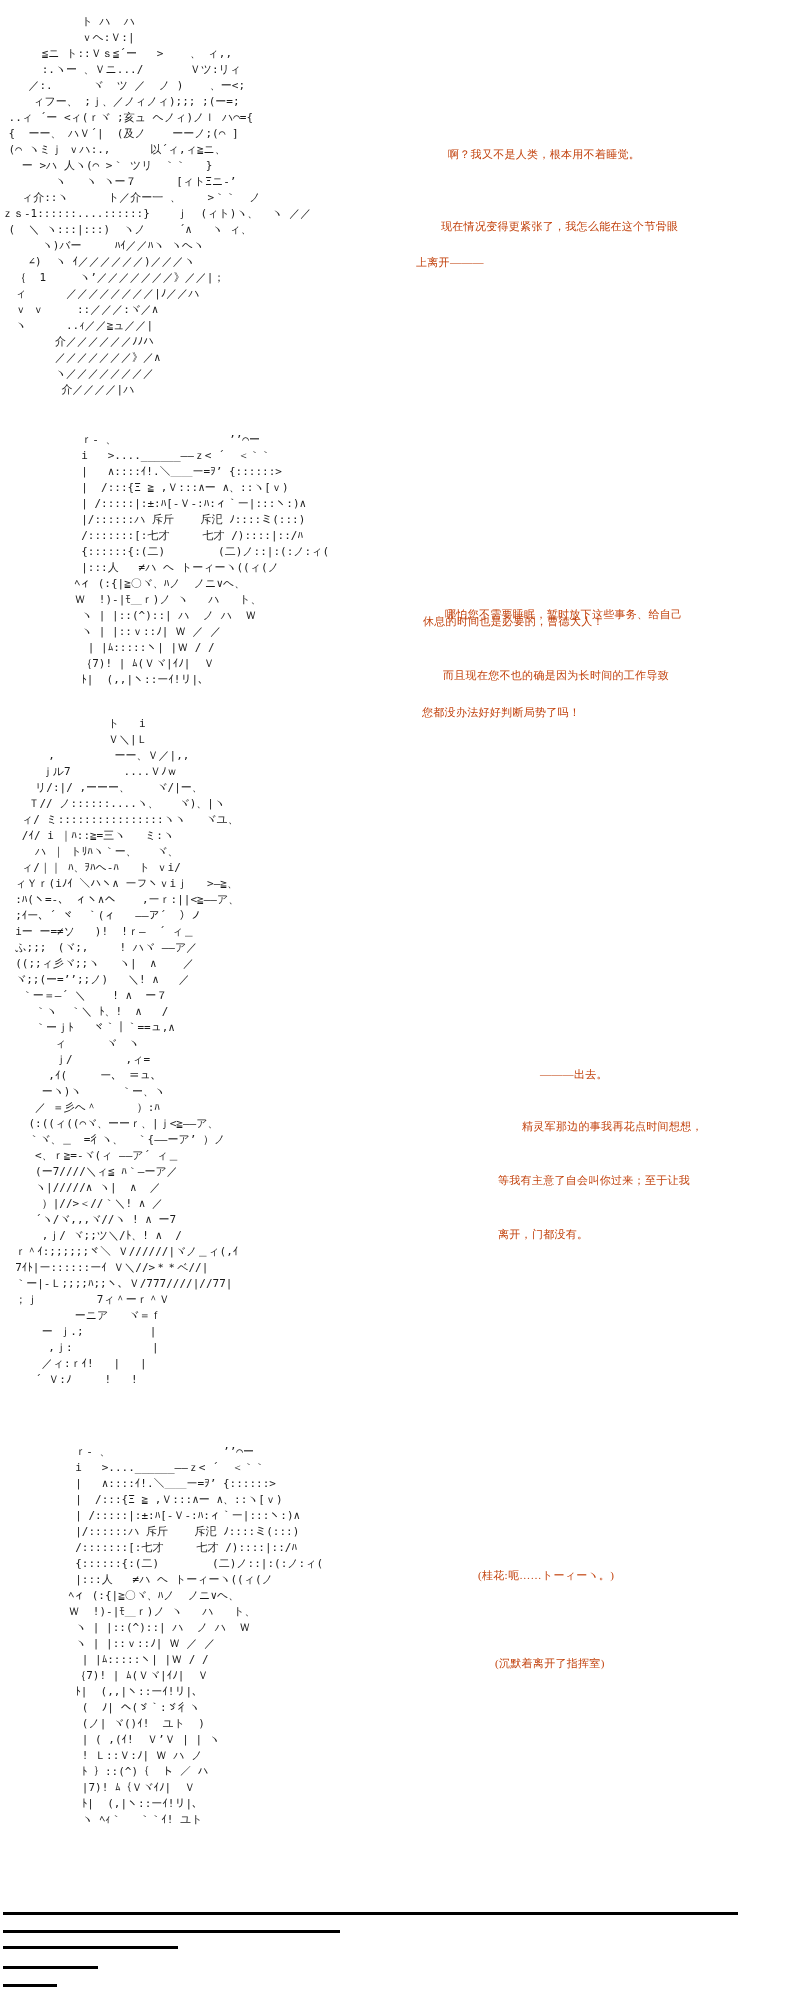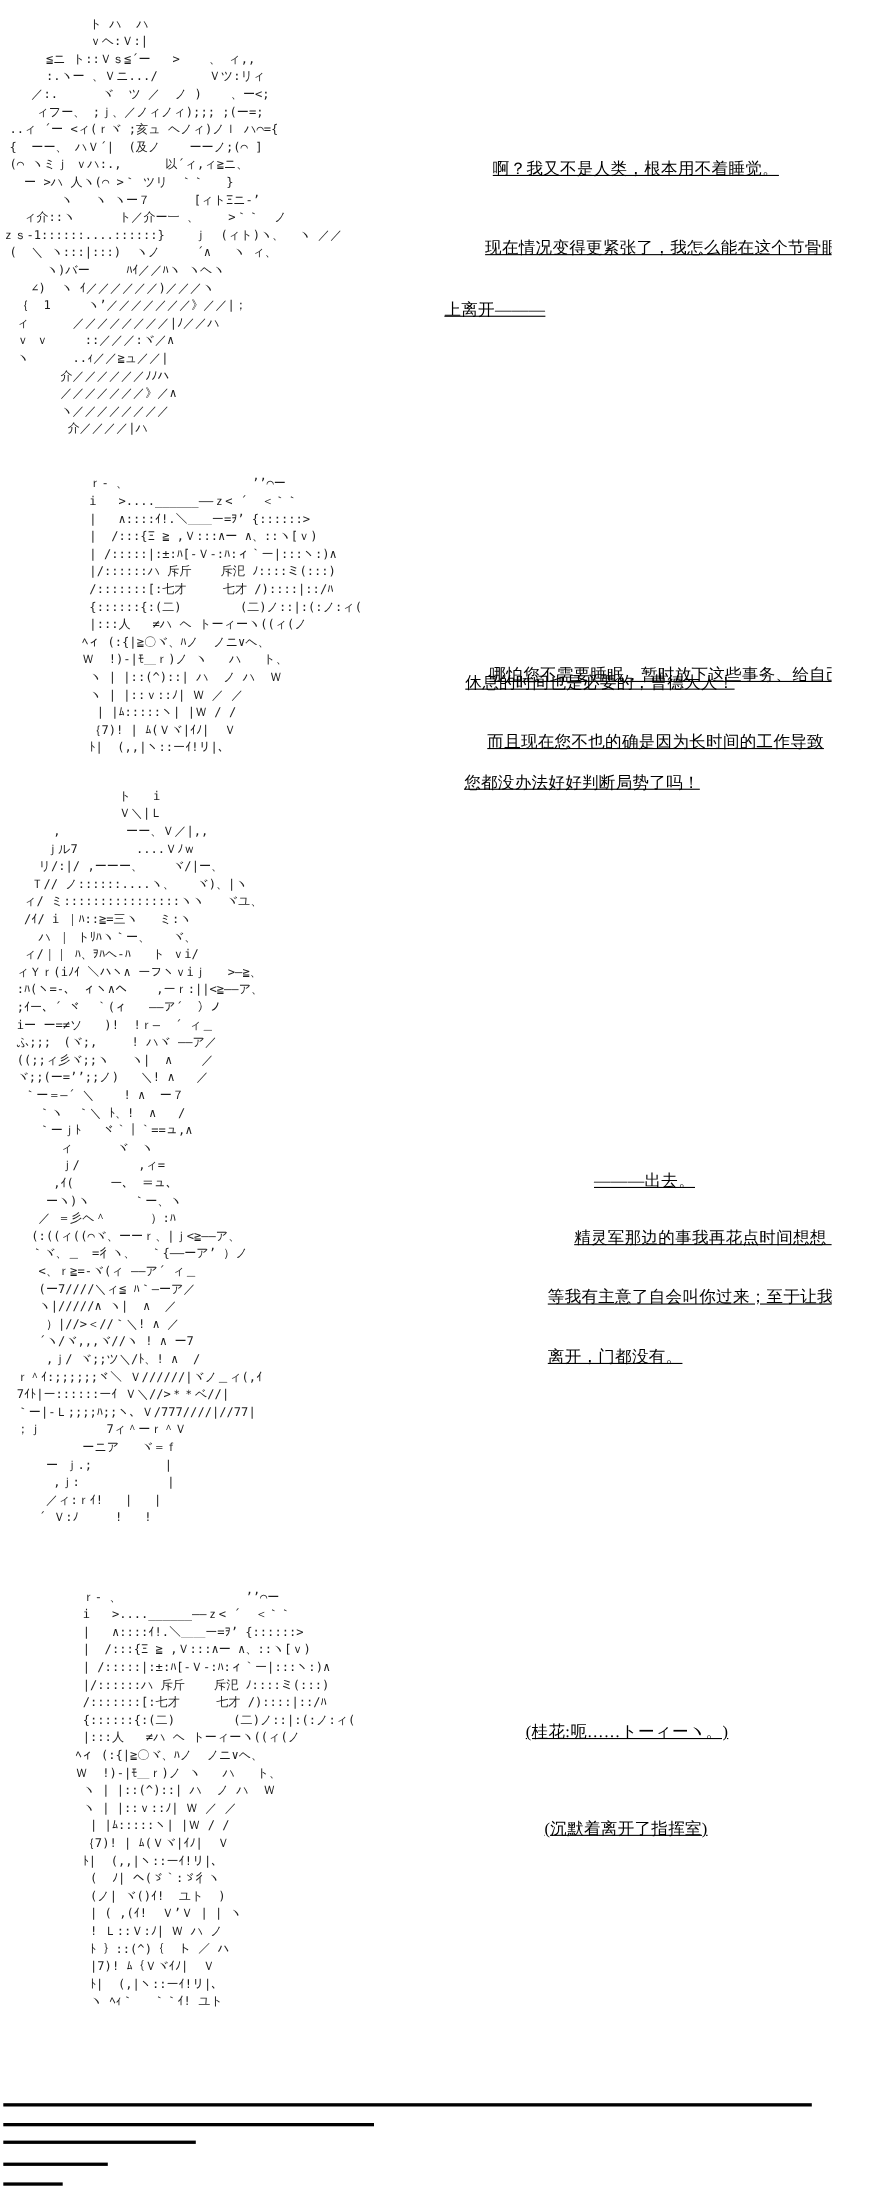--- a/index.html
+++ b/index.html
@@ -8,21 +8,21 @@
     overflow:hidden;font-family:"Liberation Sans",sans-serif;color:#000;
   }
   .aa{
     position:absolute;margin:0;white-space:pre;
     font-family:"DejaVu Sans Mono",monospace;
     font-size:11px;line-height:16px;color:#1a1a1a;letter-spacing:0;
   }
   .dlg{
     position:absolute;white-space:nowrap;
     font-family:"Liberation Serif",serif;
-    font-size:15px;line-height:19px;color:#000000;letter-spacing:0.3px;text-decoration:underline;
+    font-size:11px;line-height:19px;color:#c2410c;letter-spacing:0.3px;
   }
   .rule{position:absolute;height:3px;background:#000;}
 </style>
 </head>
 <body>
 
 <div class="canvas">
 
   <pre class="aa" style="left:2px;top:14px;">            ト ハ  ハ
             ｖヘ:Ｖ:|
@@ -43,21 +43,21 @@
   ｛  1     ヽ’／／／／／／／》／／|；
   ィ      ／／／／／／／／|ﾉ／／ハ
   ｖ ｖ     ::／／／:ヾ／∧
   ヽ      ..ｨ／／≧ュ／／|
         介／／／／／／ﾉﾉハ
         ／／／／／／／》／∧
         ヽ／／／／／／／／
          介／／／／|ハ</pre>
   <div class="dlg" style="left:448px;top:145px;">啊？我又不是人类，根本用不着睡觉。</div>
   <div class="dlg" style="left:441px;top:217px;">现在情况变得更紧张了，我怎么能在这个节骨眼</div>
-  <div class="dlg" style="left:404px;top:253px;margin-top:20px;">上离开———</div>
+  <div class="dlg" style="left:416px;top:253px;">上离开———</div>
 
   <pre class="aa" style="left:68px;top:432px;">  ｒ‐ 、                 ’’⌒ー
   i   &gt;....______――ｚ&lt; ´  ＜｀｀
   |   ∧::::ｲ!.＼＿＿ー=ｦ’ {::::::&gt;
   |  /:::{Ξ ≧ ,Ｖ:::∧ー ∧、::ヽ[ｖ)
   | /:::::|:±:ﾊ[-Ｖ-:ﾊ:ィ｀ー|:::ヽ:)∧
   |/::::::ハ 斥斤    斥汜 ﾉ::::ミ(:::)
   /:::::::[:七才     七才 /)::::|::/ﾊ
   {::::::{:(二)        (二)ノ::|:(:ノ:ィ(
   |:::人   ≠ハ ヘ トーィーヽ((ィ(ノ

